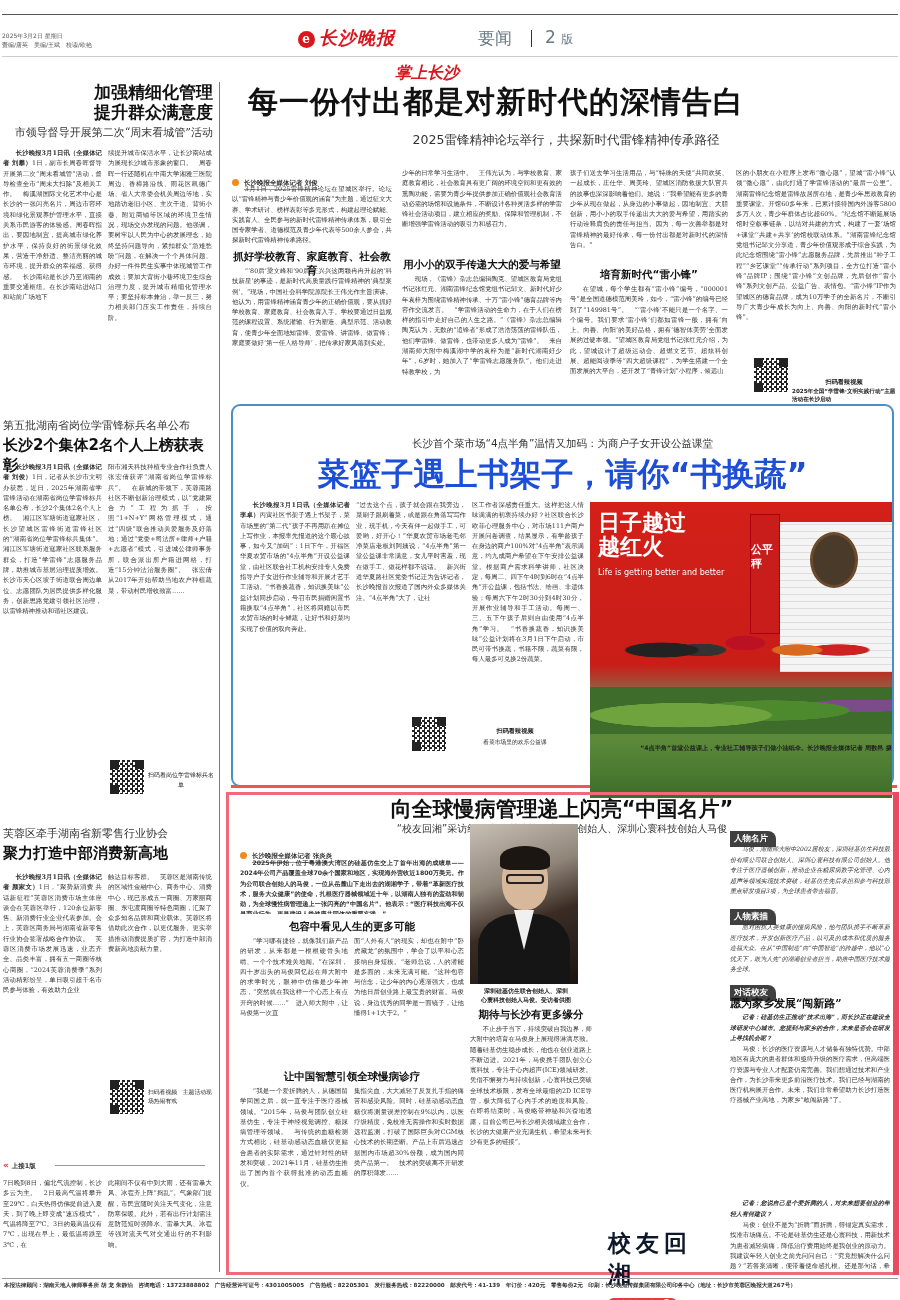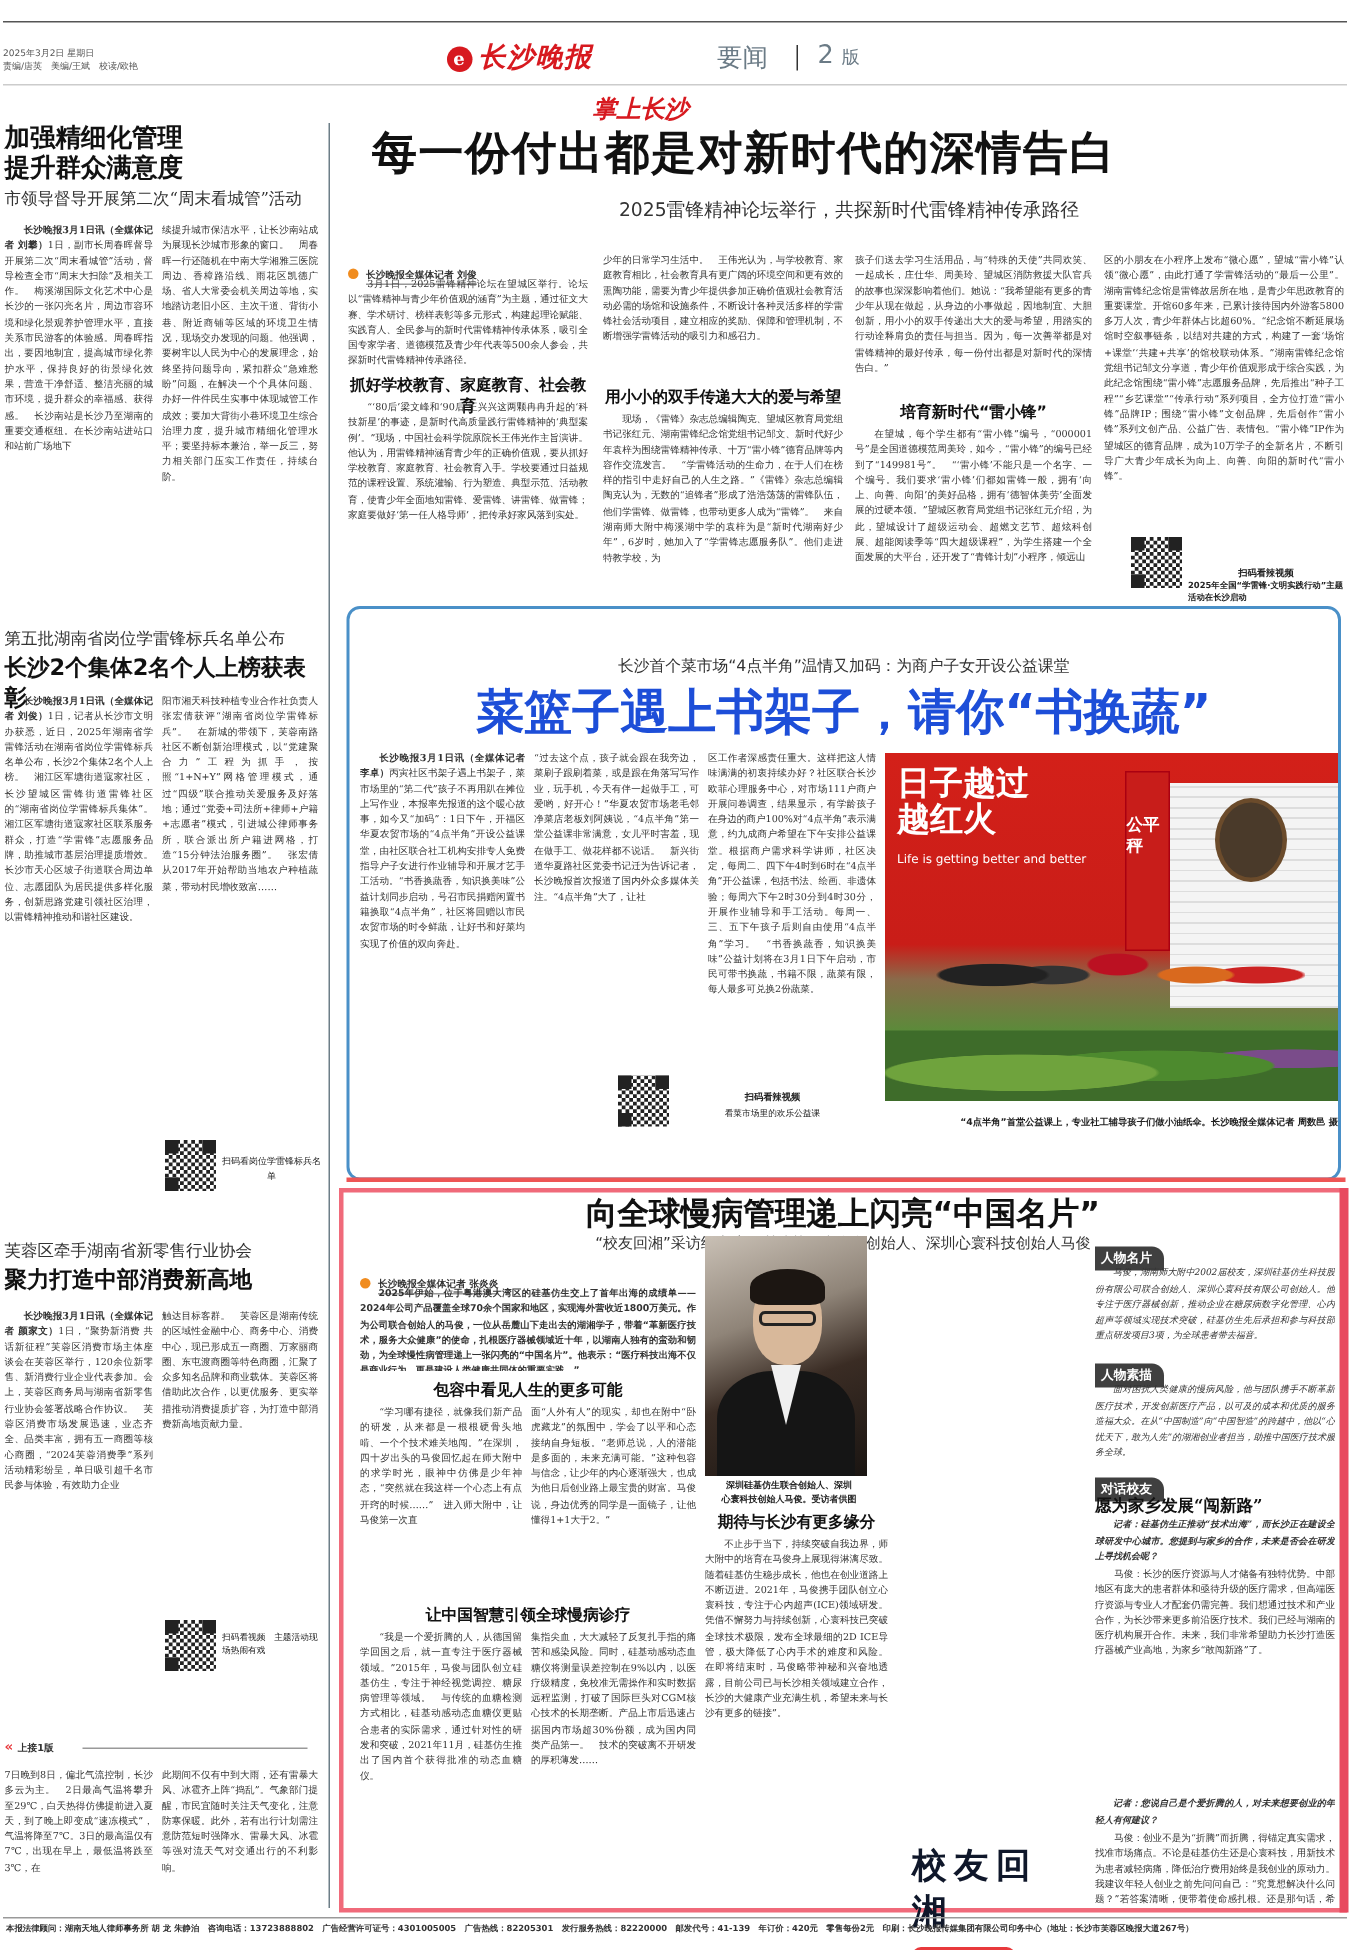--- a/index.html
+++ b/index.html
@@ -28,21 +28,21 @@
 .sechead{font-weight:bold;font-size:10.5px;color:#111;text-align:center;font-family:"DejaVu Sans",sans-serif;}
 .qr-box{position:absolute;background:
  linear-gradient(#222,#222) 0 0/9px 9px no-repeat,
  linear-gradient(#222,#222) 100% 0/9px 9px no-repeat,
  linear-gradient(#222,#222) 0 100%/9px 9px no-repeat,
  repeating-conic-gradient(#222 0 25%,#fff 0 50%) 0 0/5px 5px;}
 .box2{left:231px;top:404px;width:663px;height:383px;border:2px solid #4a90c8;border-radius:9px;}
 .box2-bottom{left:231px;top:785px;width:666px;height:3px;background:#e55;}
 .box3{left:226px;top:792px;width:672px;height:483px;border:3px solid #f06a7a;}
 .box3-rail{left:893px;top:792px;width:6px;height:483px;background:#e84a5f;}
-.photo1{left:590px;top:502px;width:302px;height:232px;background:linear-gradient(180deg,#d32019 0%,#c91d18 55%,#8a6a4a 65%,#5b8b3a 80%,#3e6c2a 100%);overflow:hidden;}
+.photo1{left:590px;top:502px;width:302px;height:296px;background:linear-gradient(180deg,#d32019 0%,#c91d18 55%,#8a6a4a 65%,#5b8b3a 80%,#3e6c2a 100%);overflow:hidden;}
 .photo1 .slogan{position:absolute;left:8px;top:8px;color:#fff;font-size:22px;font-weight:bold;line-height:24px;font-family:"DejaVu Serif",serif;}
 .photo1 .en{position:absolute;left:8px;top:66px;color:#fff;font-size:8px;font-family:"DejaVu Sans",sans-serif;}
 .photo1 .sign{position:absolute;left:160px;top:12px;width:30px;height:120px;background:#c81d1a;border:1px solid #a01;color:#fff;font-size:11px;line-height:14px;text-align:left;padding-top:28px;font-weight:bold;}
 .photo1 .tiles{position:absolute;left:190px;top:20px;width:112px;height:150px;background:repeating-linear-gradient(0deg,#ddd 0 1px,#f4f4f4 1px 7px),#f4f4f4;}
 .photo1 .mirror{position:absolute;left:220px;top:30px;width:48px;height:56px;border-radius:50%;background:#4a3a2a;border:3px solid #6b4b2b;}
 .photo1 .kids{position:absolute;left:20px;top:120px;width:260px;height:70px;background:radial-gradient(ellipse at 20% 40%,#222 0 12%,transparent 13%),radial-gradient(ellipse at 35% 40%,#333 0 10%,transparent 11%),radial-gradient(ellipse at 52% 30%,#b12 0 10%,transparent 11%),radial-gradient(ellipse at 72% 40%,#d9691e 0 9%,transparent 10%),radial-gradient(ellipse at 88% 40%,#c22 0 9%,transparent 10%);}
 .photo1 .veg{position:absolute;left:0;top:185px;width:302px;height:47px;background:radial-gradient(ellipse at 30% 60%,#6fa33d 0 30%,transparent 31%),radial-gradient(ellipse at 60% 50%,#4d8a2e 0 30%,transparent 31%),radial-gradient(ellipse at 90% 40%,#7a4c8a 0 15%,transparent 16%),#3e6c2a;}
 .caption{font-size:6.2px;font-weight:bold;color:#222;font-family:"DejaVu Sans",sans-serif;}
 .photo2{left:470px;top:824px;width:108px;height:160px;background:linear-gradient(160deg,#c9c0b5 0%,#8f8478 35%,#3a2c24 60%,#1a1512 100%);overflow:hidden;}
 .photo2 .face{position:absolute;left:32px;top:28px;width:46px;height:58px;border-radius:45%;background:#d8b89a;}
@@ -73,21 +73,21 @@
   <span style="display:inline-block;width:17px;height:17px;border-radius:50%;background:#d7191f;color:#fff;font-size:12px;line-height:17px;text-align:center;font-style:normal;vertical-align:1px;margin-right:4px;">e</span><span>长沙晚报</span>
 </div>
 <div class="abs logo-b">掌上长沙</div>
 <div class="abs section">要闻</div>
 <div class="abs section-sep"></div>
 <div class="abs page-no"><span>2</span> <span style="font-size:12px">版</span></div>
 <div class="abs midline"></div>
 
 <div class="abs vrule" style="left:219px;top:82px;height:1190px;"></div>
 
-<div class="abs" style="left:3px;top:82px;width:210px;">
+<div class="abs" style="left:3px;top:82px;width:210px;text-align:right;">
   <div class="hl-left">加强精细化管理</div>
   <div class="hl-left">提升群众满意度</div>
   <div class="sub-left" style="margin-top:3px;">市领导督导开展第二次“周末看城管”活动</div>
 </div>
 <div class="col body-text" style="left:3px;top:148px;width:99px;height:240px;">
   <span class="byline">长沙晚报3月1日讯（全媒体记者 刘攀）</span><span>1日，副市长周春晖督导开展第二次“周末看城管”活动，督导检查全市“周末大扫除”及相关工作。　梅溪湖国际文化艺术中心是长沙的一张闪亮名片，周边市容环境和绿化景观养护管理水平，直接关系市民游客的体验感。周春晖指出，要因地制宜，提高城市绿化养护水平，保持良好的街景绿化效果，营造干净舒适、整洁亮丽的城市环境，提升群众的幸福感、获得感。　长沙南站是长沙乃至湖南的重要交通枢纽。在长沙南站进站口和站前广场地下</span>
 </div>
 <div class="col body-text" style="left:108px;top:148px;width:104px;height:240px;text-indent:0;">续提升城市保洁水平，让长沙南站成为展现长沙城市形象的窗口。　周春晖一行还随机在中南大学湘雅三医院周边、香樟路沿线、雨花区凯德广场、省人大常委会机关周边等地，实地踏访老旧小区、主次干道、背街小巷、附近商铺等区域的环境卫生情况，现场交办发现的问题。他强调，要树牢以人民为中心的发展理念，始终坚持问题导向，紧扣群众“急难愁盼”问题，在解决一个个具体问题、办好一件件民生实事中体现城管工作成效；要加大背街小巷环境卫生综合治理力度，提升城市精细化管理水平；要坚持标本兼治，举一反三，努力相关部门压实工作责任，持续台阶。</div>
 
 <div class="abs" style="left:3px;top:418px;width:214px;">

